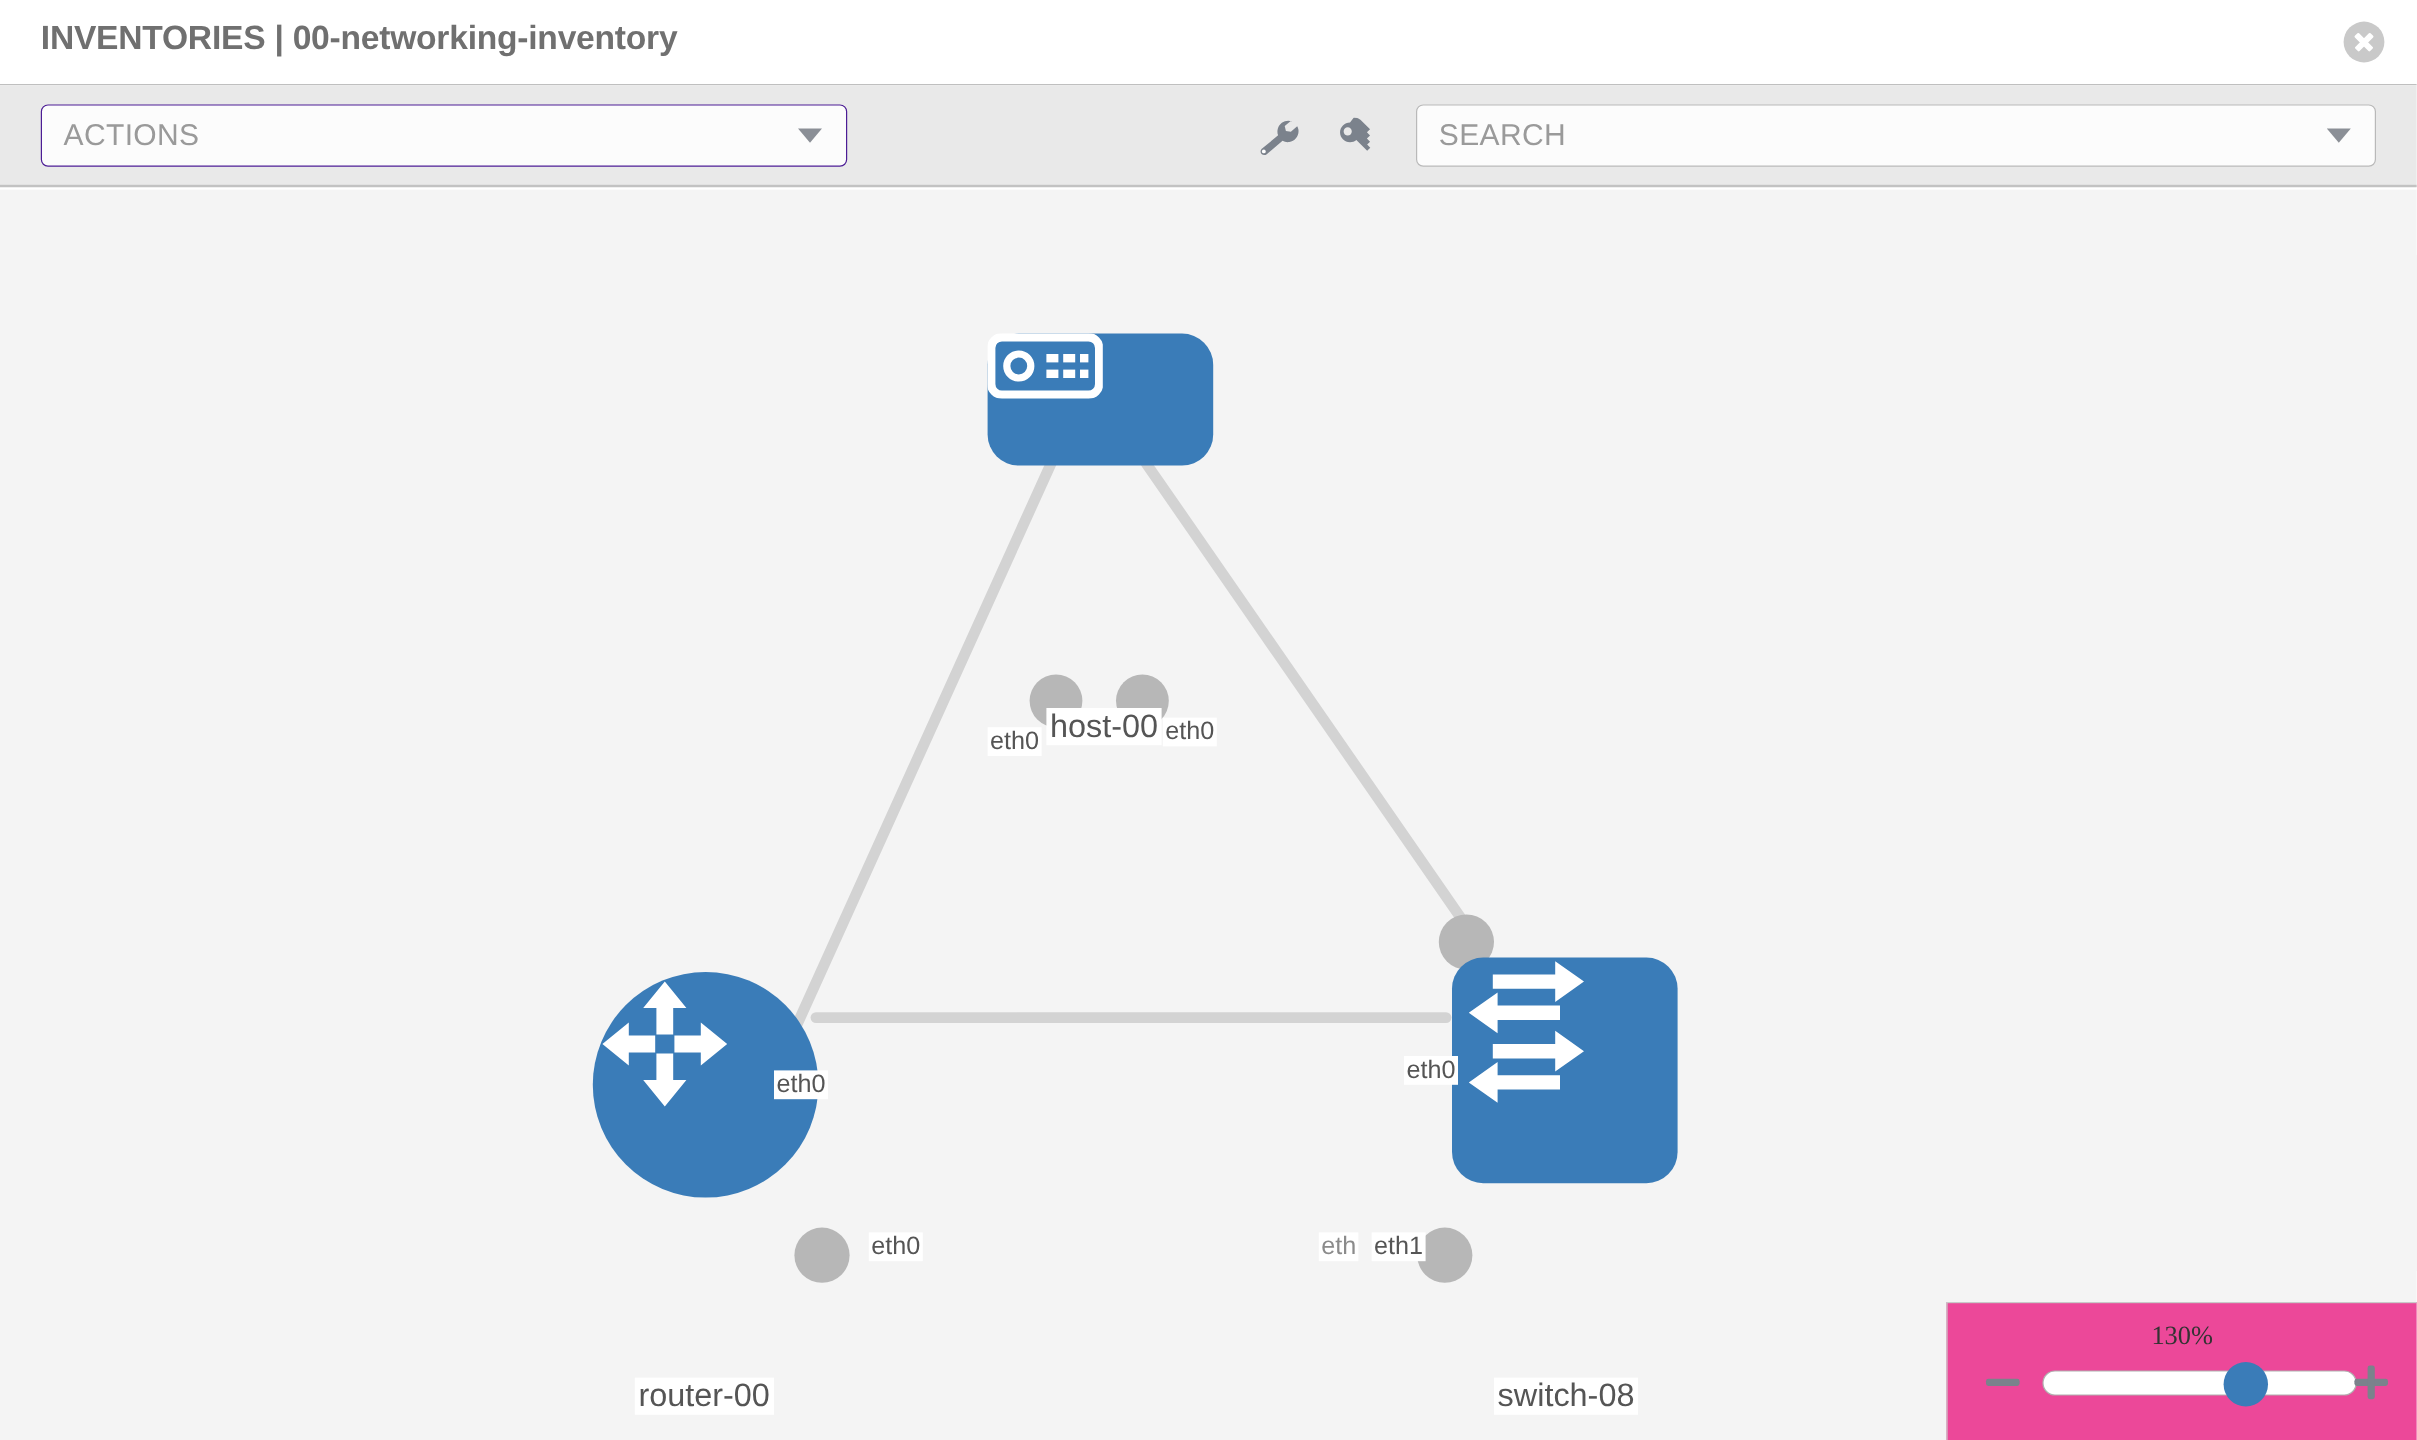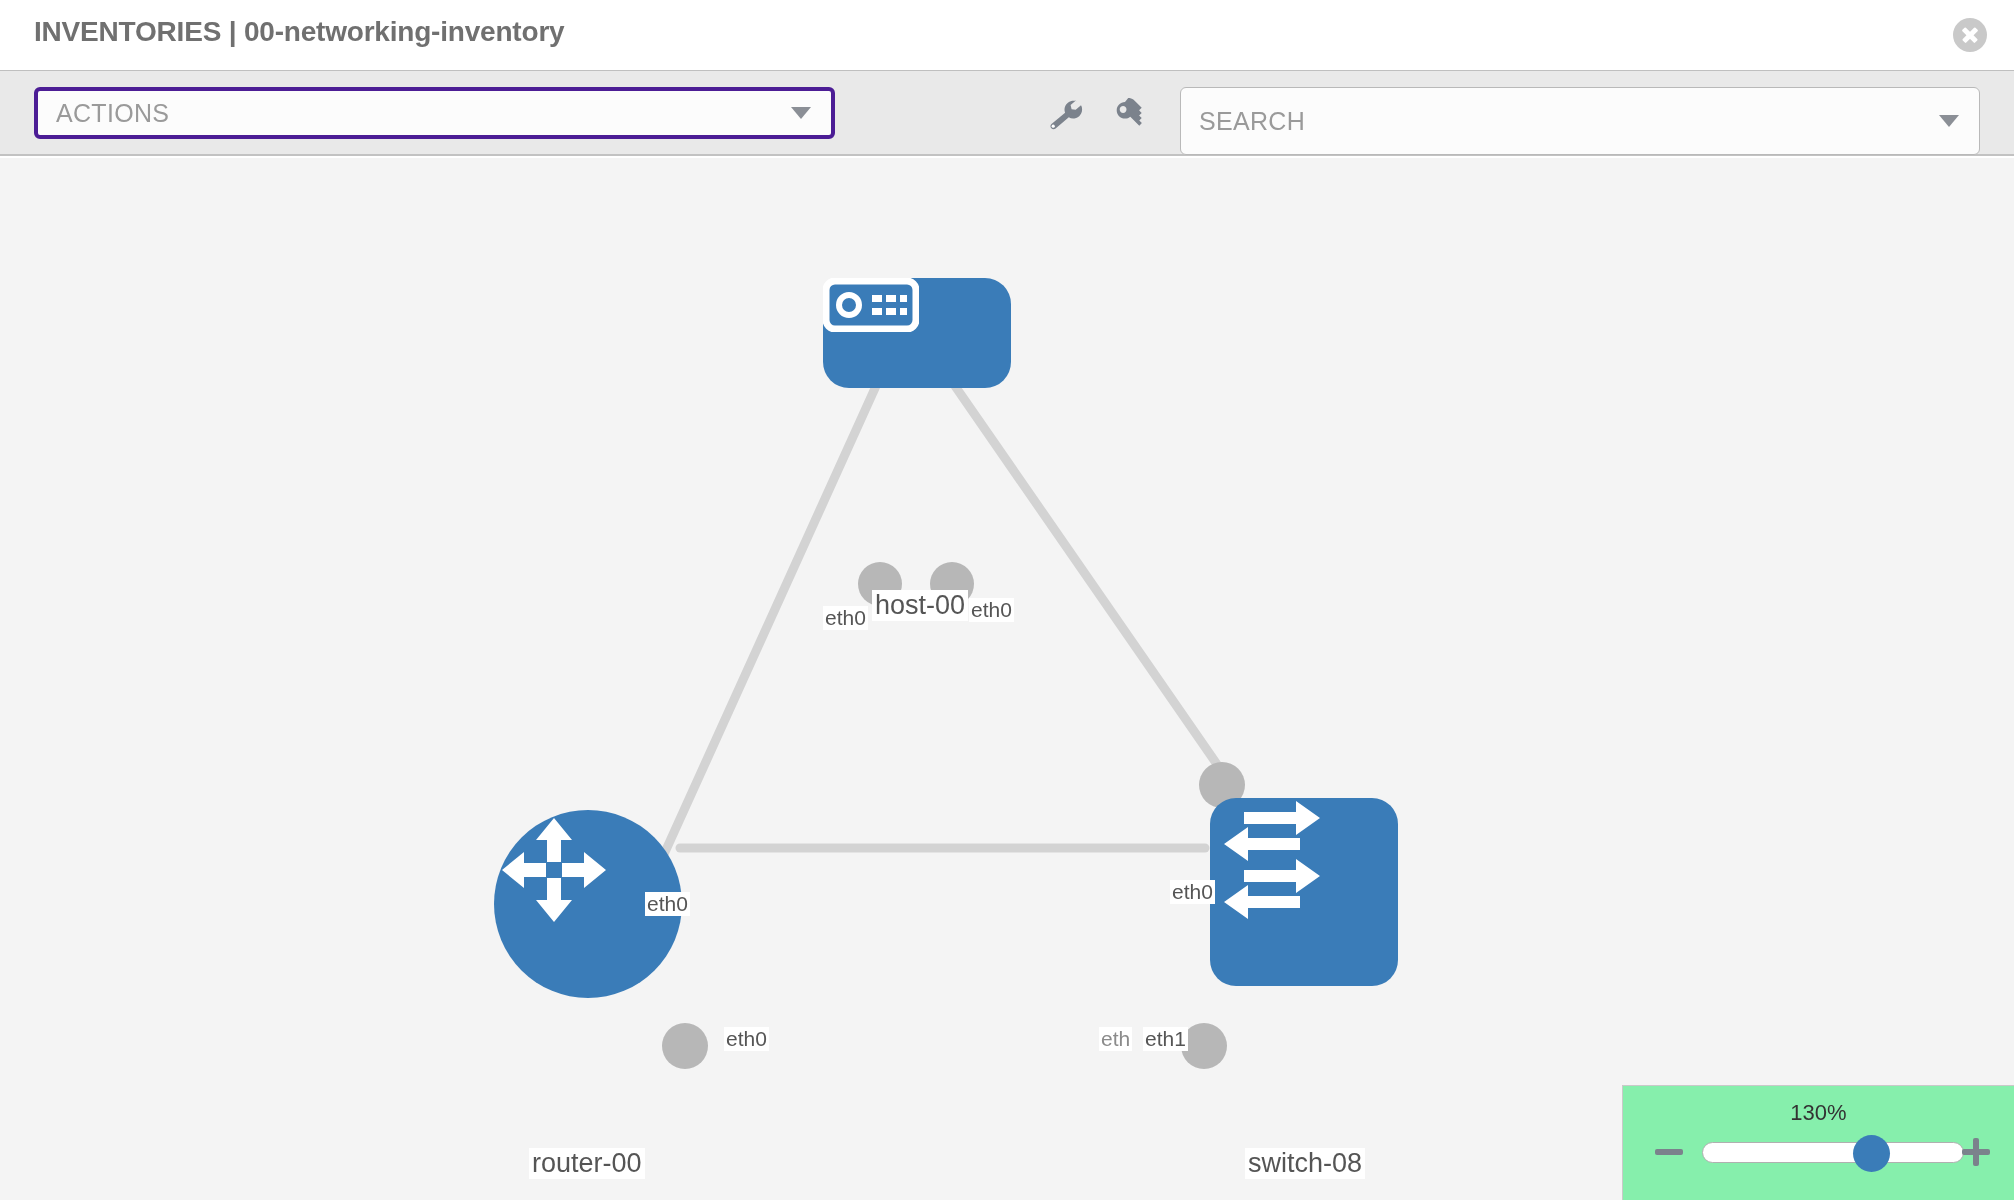--- a/index.html
+++ b/index.html
@@ -35,23 +35,23 @@
   .close-btn::after  { transform: translate(-50%,-50%) rotate(-45deg); }
 
   
   .toolbar {
     position: absolute; left: 0; top: 71px; width: 2014px; height: 85px;
     background: #e9e9e9;
     border-bottom: 2px solid #c2c2c2;
   }
   .actions-select {
     position: absolute; left: 34px; top: 16px;
-    width: 801px; height: 52px;
+    width: 672px; height: 52px;
     background: #fcfcfc;
-    border: 4px solid #4c1d95; border-radius: 6px;
+    border: 1px solid #4c1d95; border-radius: 6px;
     cursor: pointer;
   }
   .actions-select .label {
     position: absolute; left: 18px; top: 50%; transform: translateY(-50%);
     font-size: 25px; color: #9a9a9a; letter-spacing: 0.3px;
   }
   .caret {
     position: absolute; right: 20px; top: 50%; transform: translateY(-50%);
     width: 0; height: 0;
     border-left: 10px solid transparent; border-right: 10px solid transparent;
@@ -59,21 +59,21 @@
   }
   .tool-icon {
     position: absolute; top: 27px; width: 42px; height: 36px; cursor: pointer;
   }
   .tool-icon.wrench { left: 1043px; }
   .tool-icon.key    { left: 1110px; }
   .tool-icon svg { display: block; width: 100%; height: 100%; }
 
   .search-box {
     position: absolute; left: 1180px; top: 16px;
-    width: 800px; height: 68px;
+    width: 800px; height: 52px;
     background: #fcfcfc;
     border: 1px solid #b9b9b9; border-radius: 6px;
     cursor: text;
   }
   .search-box .placeholder {
     position: absolute; left: 18px; top: 50%; transform: translateY(-50%);
     font-size: 25px; color: #9a9a9a; letter-spacing: 0.3px;
   }
 
   
@@ -112,23 +112,24 @@
   }
 
   .nub {
     position: absolute; background: #b7b7b7; border-radius: 50%;
   }
 
   
   .zoom-panel {
     position: absolute; left: 1622px; top: 1085px;
     width: 392px; height: 115px;
-    background: #86efac;
+    background: #ec4899;
     border-left: 1px solid #c9c9c9;
     border-top: 1px solid #c9c9c9;
+    font-family: Liberation Serif, serif;
   }
   .zoom-level {
     position: absolute; left: 0; right: 0; top: 14px;
     text-align: center; font-size: 22px; color: #333333;
   }
   .zoom-minus, .zoom-plus {
     position: absolute; top: 52px; cursor: pointer; width: 28px; height: 28px;
   }
   .zoom-minus { left: 32px; }
   .zoom-plus  { right: 24px; }

